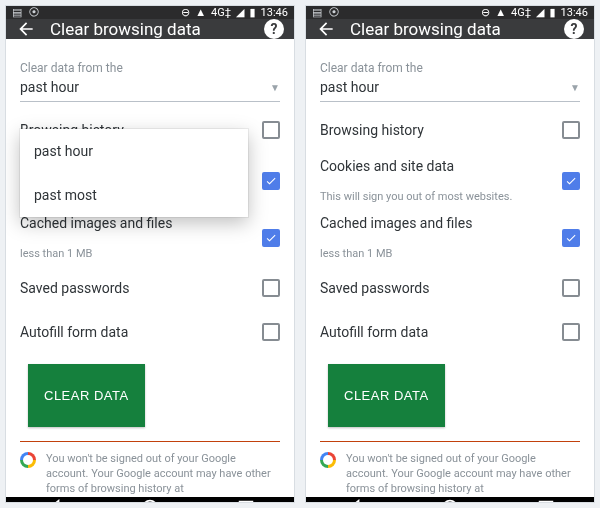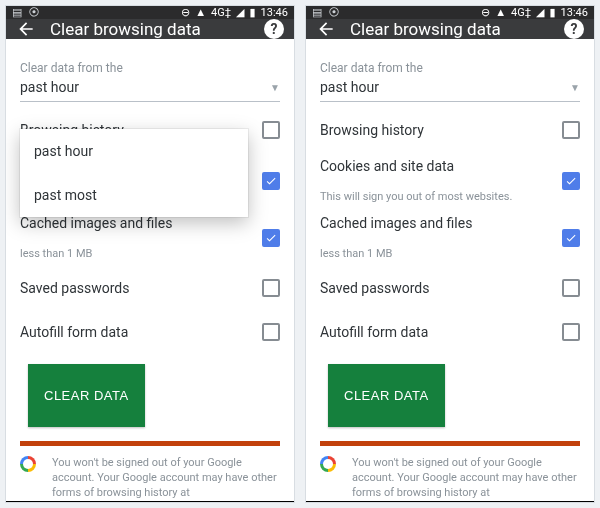--- a/index.html
+++ b/index.html
@@ -83,23 +83,23 @@
     margin-top:10px;
     background:#15803d; color:#fff;
     font-size:13px; letter-spacing:0.5px;
     padding: 24px 16px;
     border:none;
     box-shadow: 0 1px 2px rgba(0,0,0,.25);
     margin-left: 8px;
   }
   .footer-note {
     margin-top:14px;
-    border-top:5px solid #c2410c;
+    border-top:1px solid #c2410c;
     padding-top:10px;
-    display:flex; gap:16px;
+    display:flex; gap:10px;
     font-size:11px; color:#8a9299;
     line-height:1.35;
   }
   .g-logo {
     width:16px; height:16px; flex:0 0 16px;
     border-radius:50%;
     background: conic-gradient(#ea4335 0 25%, #fbbc05 0 50%, #34a853 0 75%, #4285f4 0 100%);
     position:relative;
   }
   .g-logo::after { content:""; position:absolute; inset:3px; background:#fff; border-radius:50%; }

